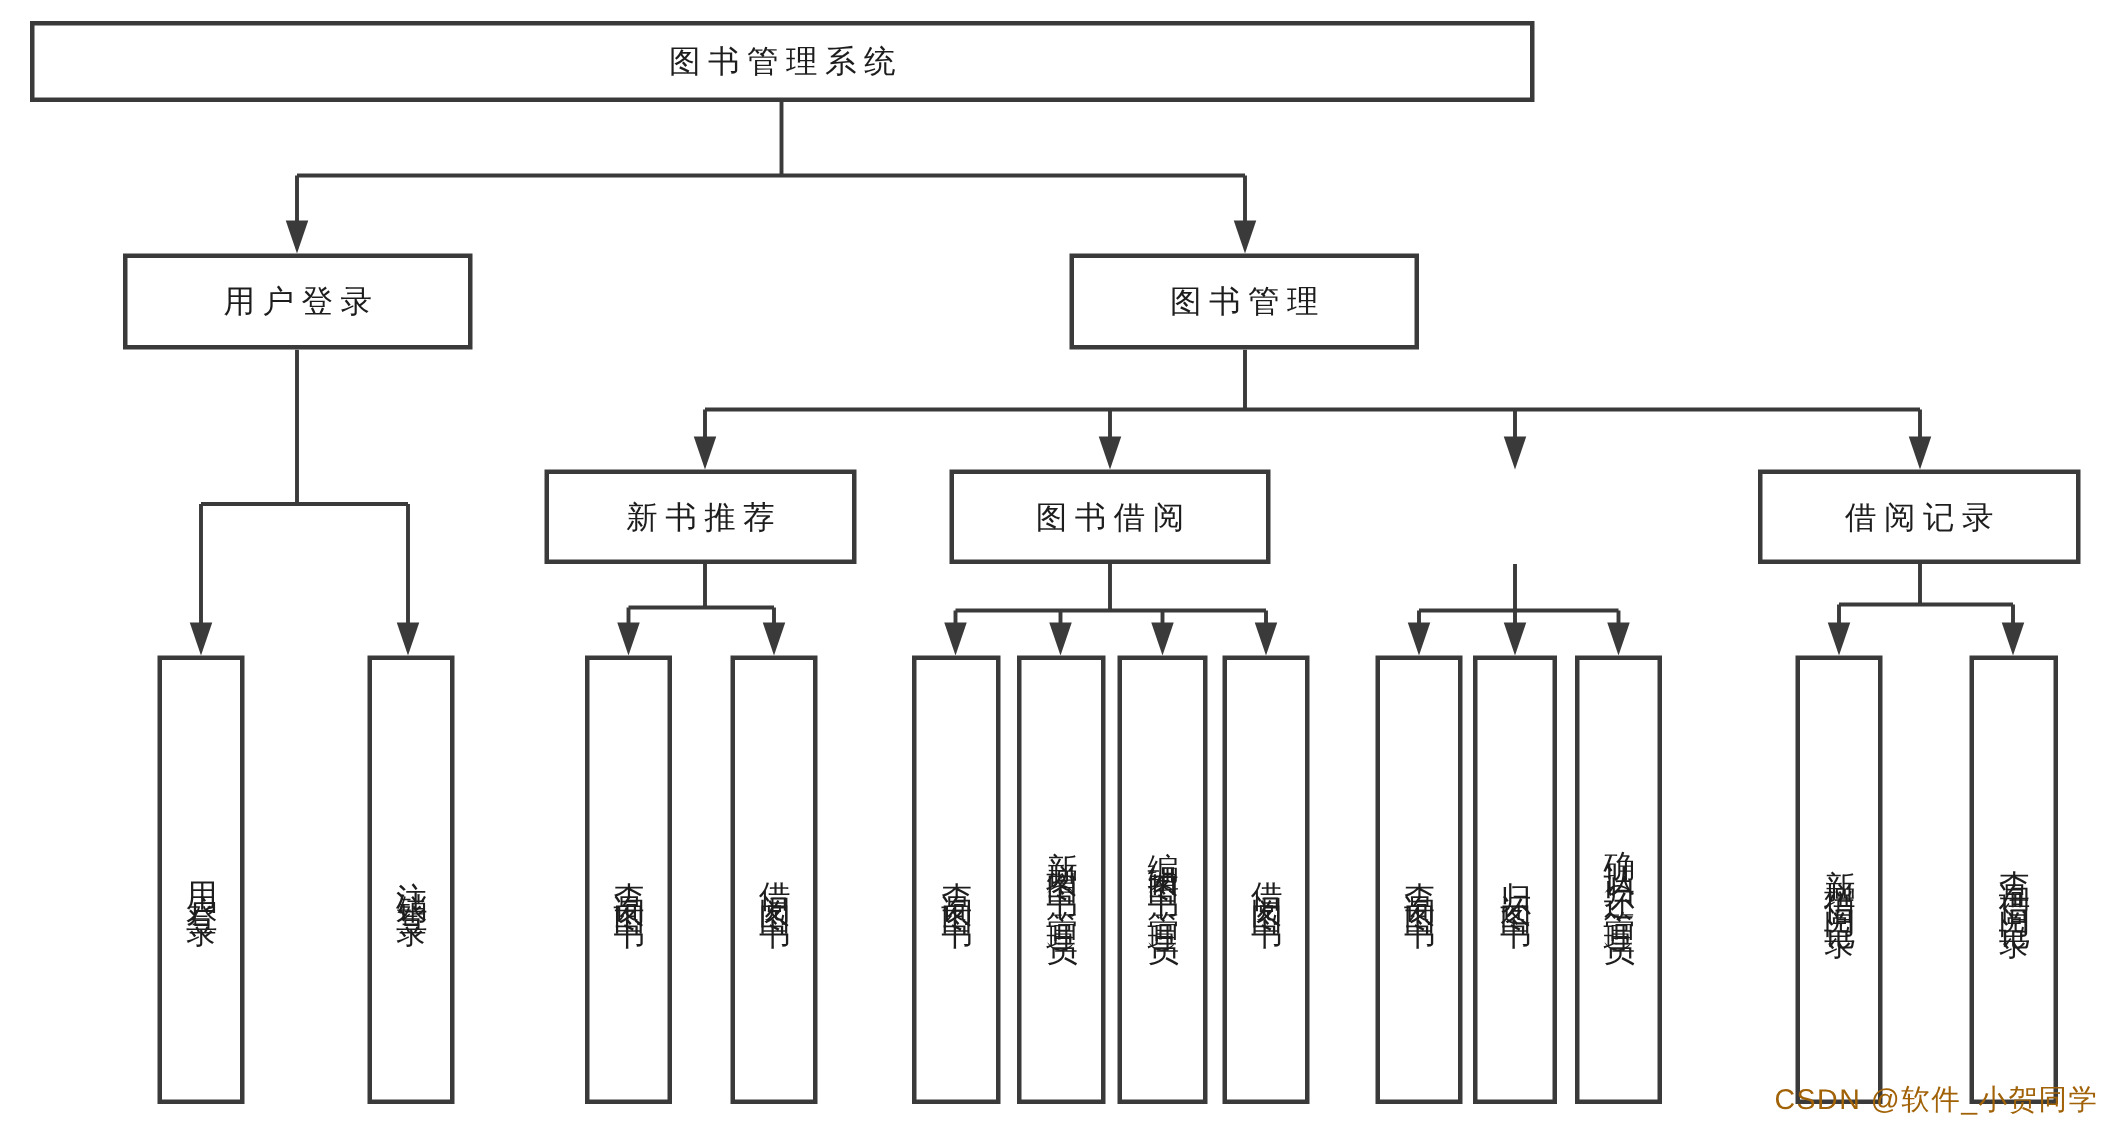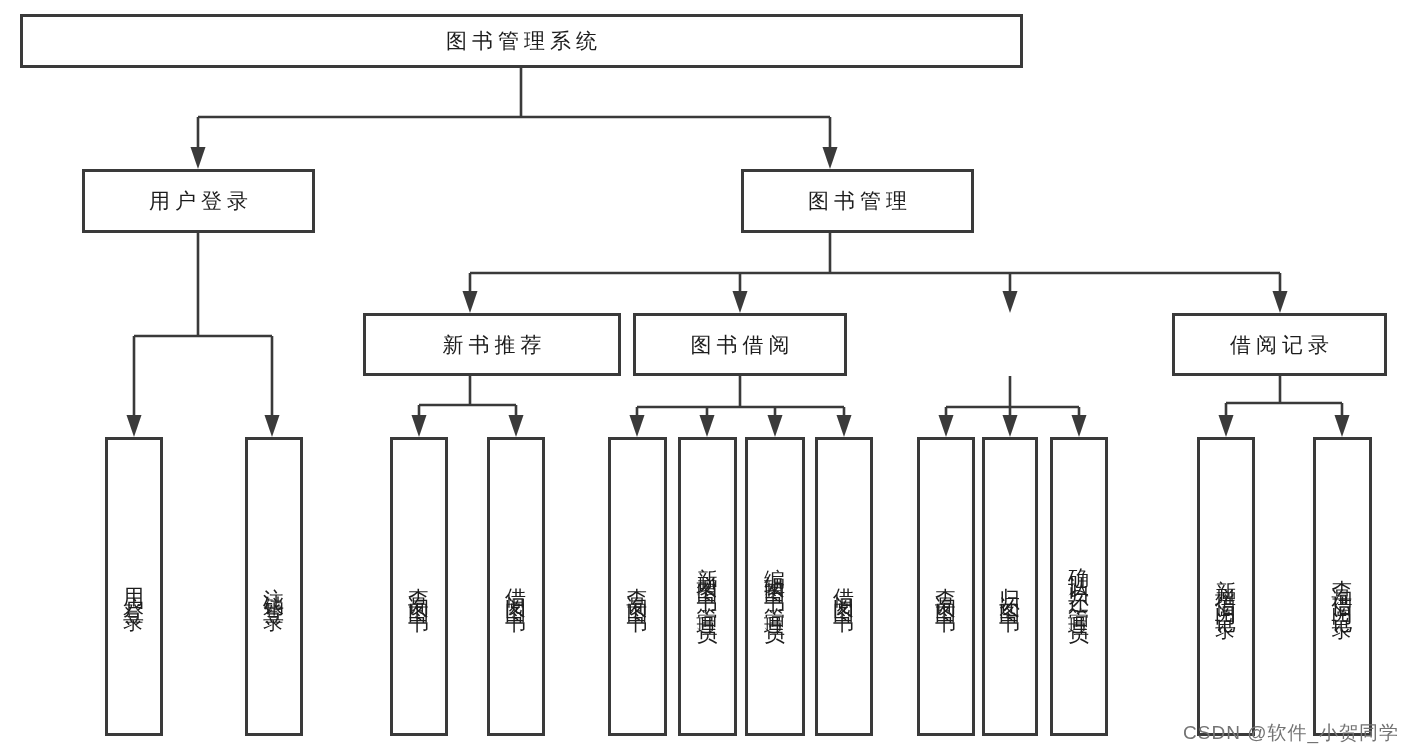--- a/index.html
+++ b/index.html
@@ -28,22 +28,22 @@
     text-orientation:mixed;
     font-size:21px;
     letter-spacing:8px;
     line-height:1;
     color:#1d1d1d;
     white-space:nowrap;
   }
   
   #n-root{left:20px;top:14px;width:1003px;height:54px;}
   #n-user-login{left:82px;top:169px;width:233px;height:64px;}
-  #n-book-mgmt{left:713px;top:169px;width:233px;height:64px;margin-left:28px;}
-  #n-new-book-rec{left:363px;top:313px;width:258px;height:63px;}
+  #n-book-mgmt{left:713px;top:169px;width:233px;height:64px;}
+  #n-new-book-rec{left:363px;top:313px;width:208px;height:63px;}
   #n-book-borrow{left:633px;top:313px;width:214px;height:63px;text-align:center;}
   #n-current-borrow{left:902px;top:313px;width:215px;height:63px;}
   #n-borrow-record{left:1172px;top:313px;width:215px;height:63px;}
   
   #l-user-login{left:105px;top:437px;width:58px;height:299px;}
   #l-logout{left:245px;top:437px;width:58px;height:299px;}
   #l-rec-query{left:390px;top:437px;width:58px;height:299px;}
   #l-rec-borrow{left:487px;top:437px;width:58px;height:299px;}
   #l-bb-query{left:608px;top:437px;width:59px;height:299px;}
   #l-bb-add{left:678px;top:437px;width:59px;height:299px;}
@@ -52,21 +52,21 @@
   #l-cb-query{left:917px;top:437px;width:58px;height:299px;}
   #l-cb-return{left:982px;top:437px;width:56px;height:299px;}
   #l-cb-confirm{left:1050px;top:437px;width:58px;height:299px;}
   #l-br-add{left:1197px;top:437px;width:58px;height:299px;}
   #l-br-query{left:1313px;top:437px;width:59px;height:299px;}
   #watermark{
     position:absolute;
     right:6px;bottom:1px;
     font-size:19px;
     letter-spacing:1px;
-    color:#737373;
+    color:#a16207;
     z-index:3;
   }
 </style>
 </head>
 <body>
 
 <div id="stage">
 
   <svg id="connectors" width="1405" height="747" viewBox="0 0 1405 747">
     <path fill="none" stroke="#3a3a3a" stroke-width="2.6" d="

